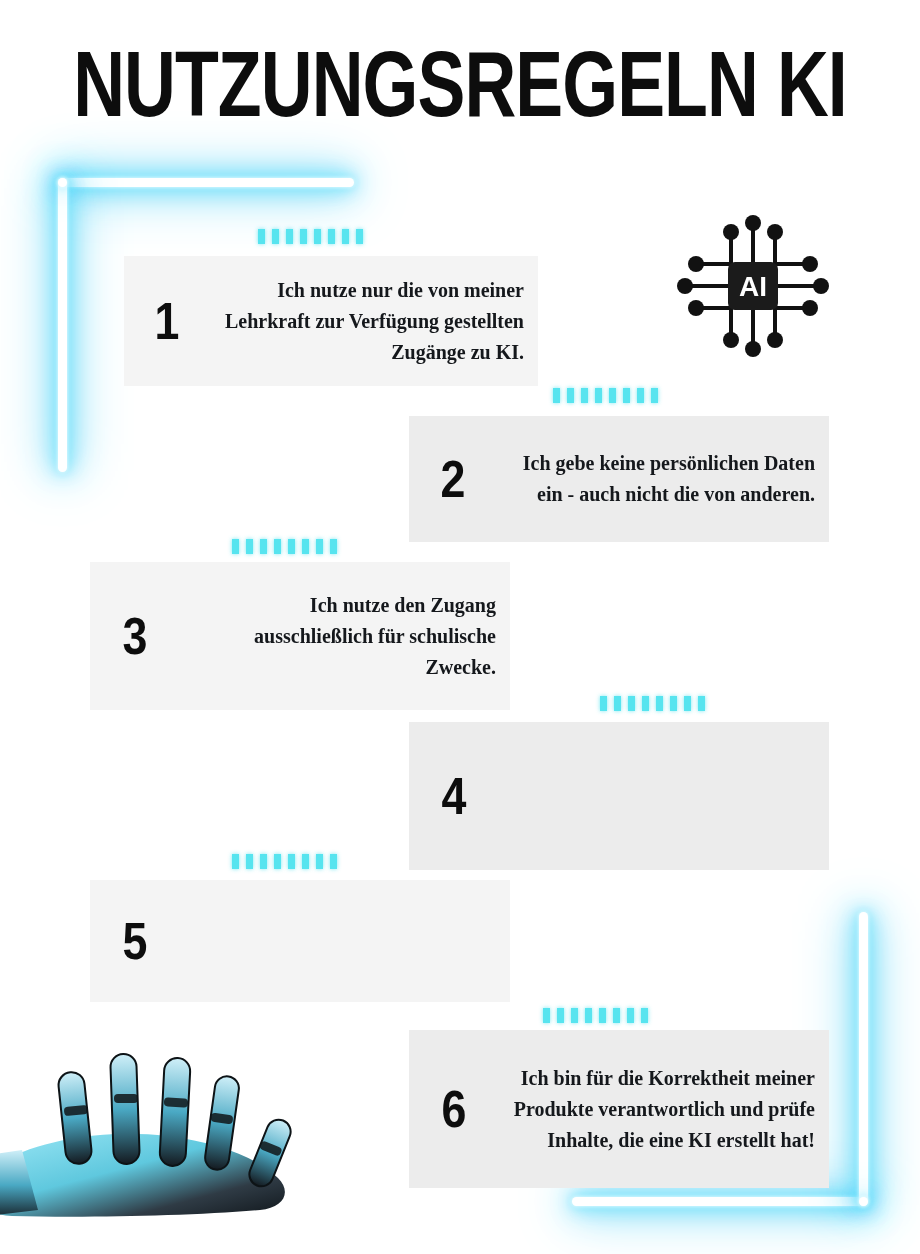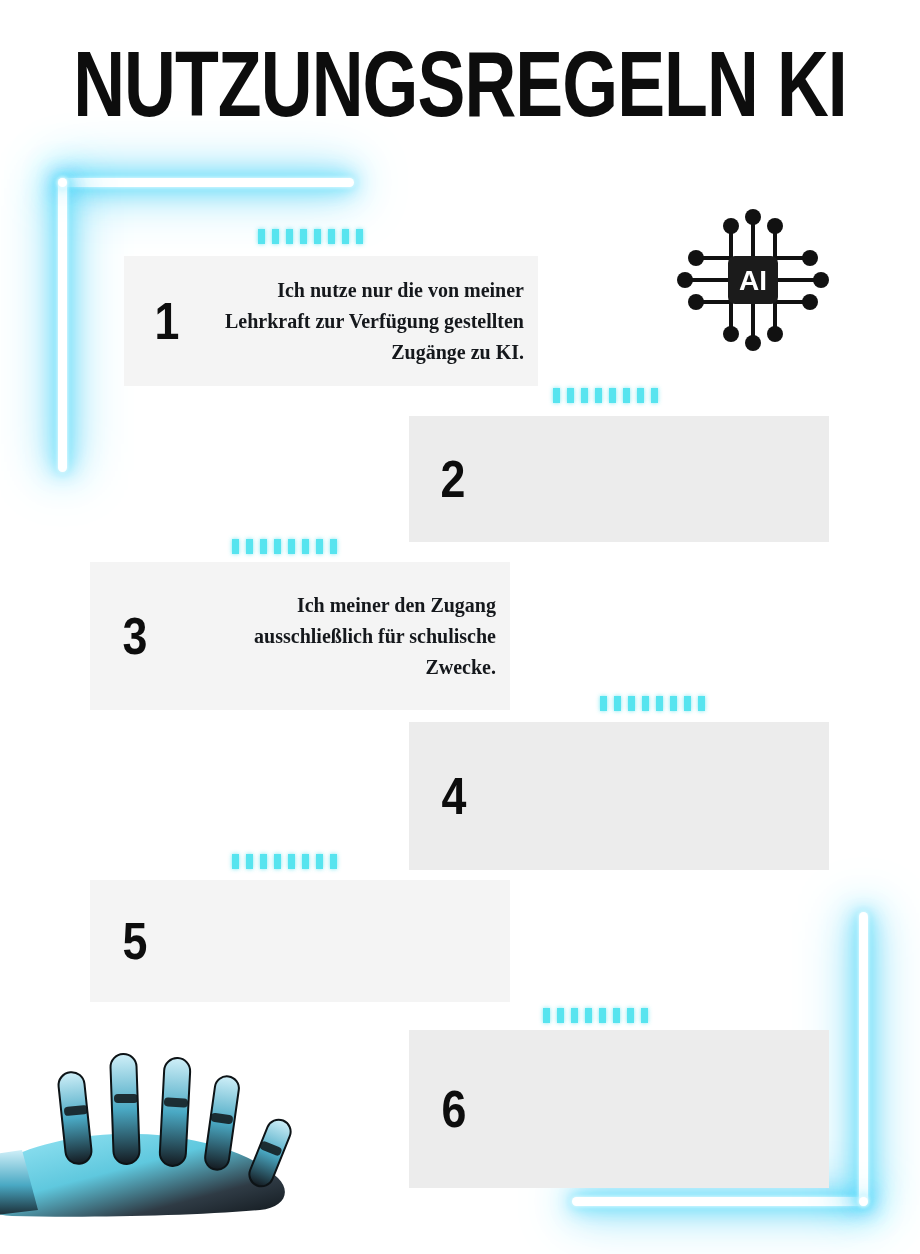--- a/index.html
+++ b/index.html
@@ -80,21 +80,21 @@
   .neon-br .v {
     bottom: 6px; right: 14px; width: 9px; height: 294px;
   }
   .neon-br .cap {
     bottom: 6px; right: 14px; width: 9px; height: 9px; border-radius: 50%;
   }
 
   
   .chip {
     position: absolute;
-    top: 206px;
+    top: 212px;
     left: 676px;
     width: 155px;
     height: 148px;
   }
 
   
   .hand {
     position: absolute;
     left: -8px;
     bottom: 14px;
@@ -285,35 +285,36 @@
     <i></i>
     <i></i>
     <i></i>
     <i></i>
     <i></i>
     <i></i>
     <i></i>
 </div>
 <div class="card dark" id="card2">
   <div class="num">2</div>
+  <div class="txt">Ich gebe keine persönlichen Daten ein - auch nicht die von anderen.</div>
 </div>
 
 <div class="dots" id="dots3">
   <i></i>
     <i></i>
     <i></i>
     <i></i>
     <i></i>
     <i></i>
     <i></i>
     <i></i>
 </div>
 <div class="card" id="card3">
   <div class="num">3</div>
-  <div class="txt">Ich meiner den Zugang ausschließlich für schulische Zwecke.</div>
+  <div class="txt">Ich nutze den Zugang ausschließlich für schulische Zwecke.</div>
 </div>
 
 <div class="dots" id="dots4">
   <i></i>
     <i></i>
     <i></i>
     <i></i>
     <i></i>
     <i></i>
     <i></i>
@@ -342,13 +343,14 @@
     <i></i>
     <i></i>
     <i></i>
     <i></i>
     <i></i>
     <i></i>
     <i></i>
 </div>
 <div class="card dark" id="card6">
   <div class="num">6</div>
+  <div class="txt">Ich bin für die Korrektheit meiner Produkte verantwortlich und prüfe Inhalte, die eine KI erstellt hat!</div>
 </div>
 
 </body></html>

